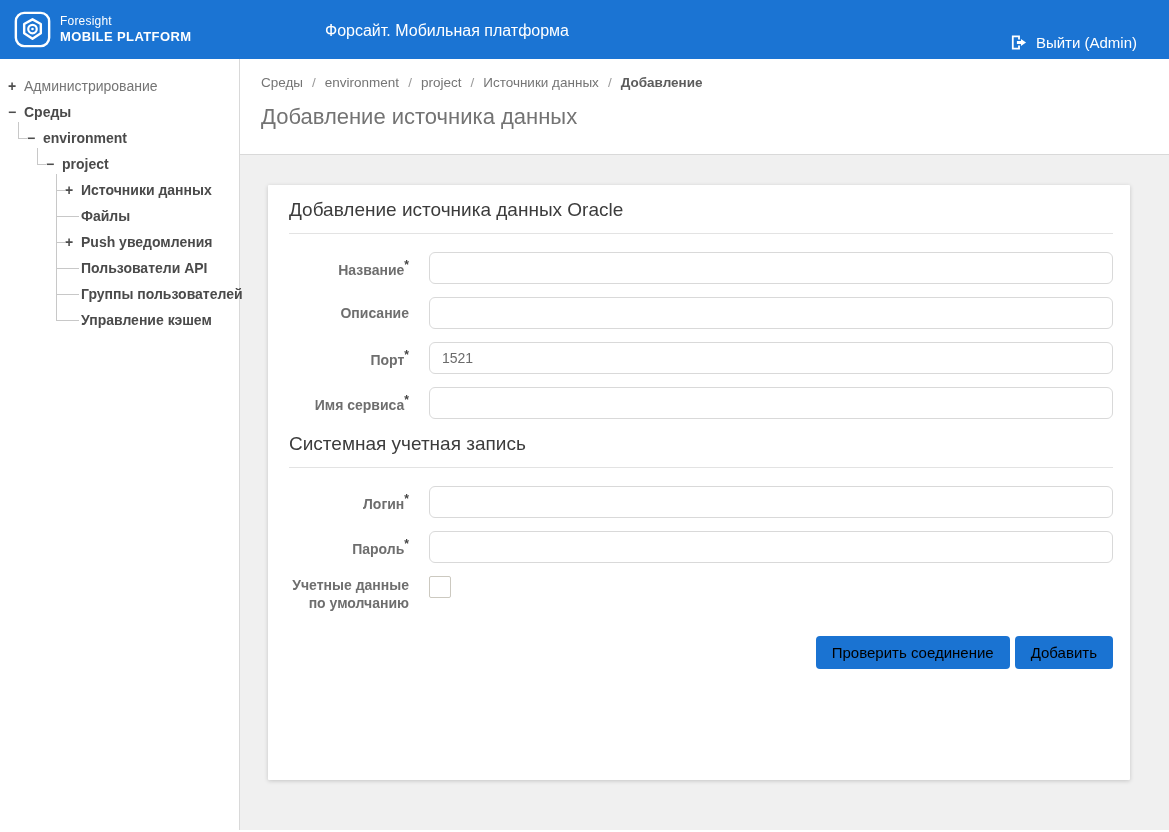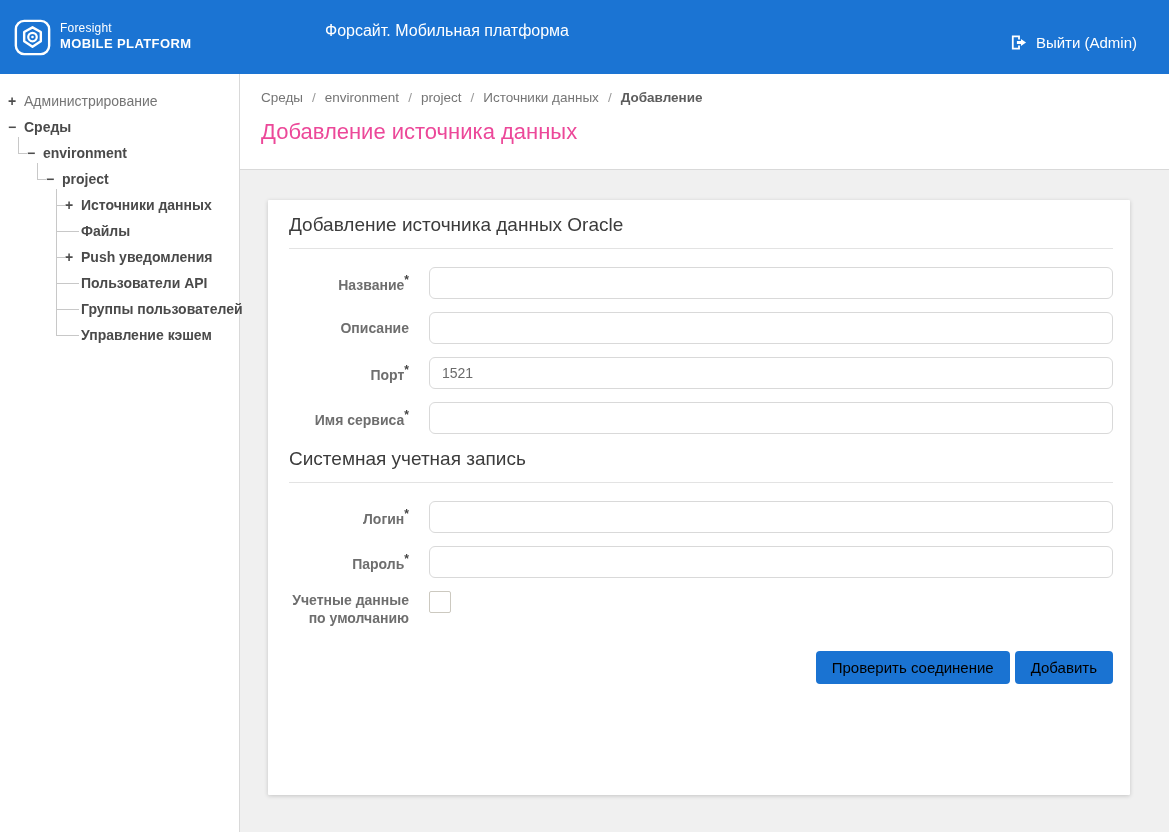--- a/index.html
+++ b/index.html
@@ -3,21 +3,21 @@
 <meta charset="utf-8">
 <style>
   * { margin:0; padding:0; box-sizing:border-box; }
   html,body { width:1169px; height:832px; overflow:hidden; }
   body {
     font-family:"Liberation Sans","DejaVu Sans",sans-serif;
     background:#fff; color:#555;
   }
   
   .header {
-    position:relative; height:74px; background:#1b74d3; color:#fff;
+    position:relative; height:59px; background:#1b74d3; color:#fff;
     display:flex; align-items:center;
   }
   .brand { display:flex; align-items:center; padding-left:14px; }
   .brand-logo { width:37px; height:37px; flex:0 0 auto; }
   .brand-text { margin-left:9px; line-height:1.25; }
   .brand-line1 { font-size:12px; font-weight:400; letter-spacing:.2px; }
   .brand-line2 { font-size:13px; font-weight:700; letter-spacing:.4px; }
   .header-title {
     position:absolute; left:325px; top:0; height:61px;
     display:flex; align-items:center; font-size:16px; font-weight:400;
@@ -53,21 +53,21 @@
     content:''; position:absolute; left:-9px; top:-3px; bottom:0;
     border-left:1px solid #c8c8c8;
   }
   .tree ul li:last-child::after { height:16px; bottom:auto; }
   .tree li.no-icon .row { padding-left:16px; }
   
   .breadcrumb { display:flex; align-items:center; gap:9px; font-size:13.5px; color:#757575; }
   .breadcrumb .crumb { cursor:pointer; }
   .breadcrumb .sep { color:#9a9a9a; }
   .breadcrumb .current { font-weight:700; color:#5c5c5c; }
-  .page-title { margin-top:14px; margin-bottom:10px; font-size:22px; font-weight:400; color:#ec4899; }
+  .page-title { margin-top:14px; margin-bottom:10px; font-size:22px; font-weight:400; color:#737373; }
   
   .content { flex:1; padding:30px 0 0 28px; }
   .card {
     width:862px; min-height:595px; background:#fff;
     box-shadow:0 1px 4px rgba(0,0,0,.18); border-radius:1px;
     padding:14px 17px 38px 21px;
   }
   .section-title {
     font-size:19px; font-weight:400; color:#3c3c3c;
     padding-bottom:12px; border-bottom:1px solid #e3e3e3; margin-bottom:18px;

